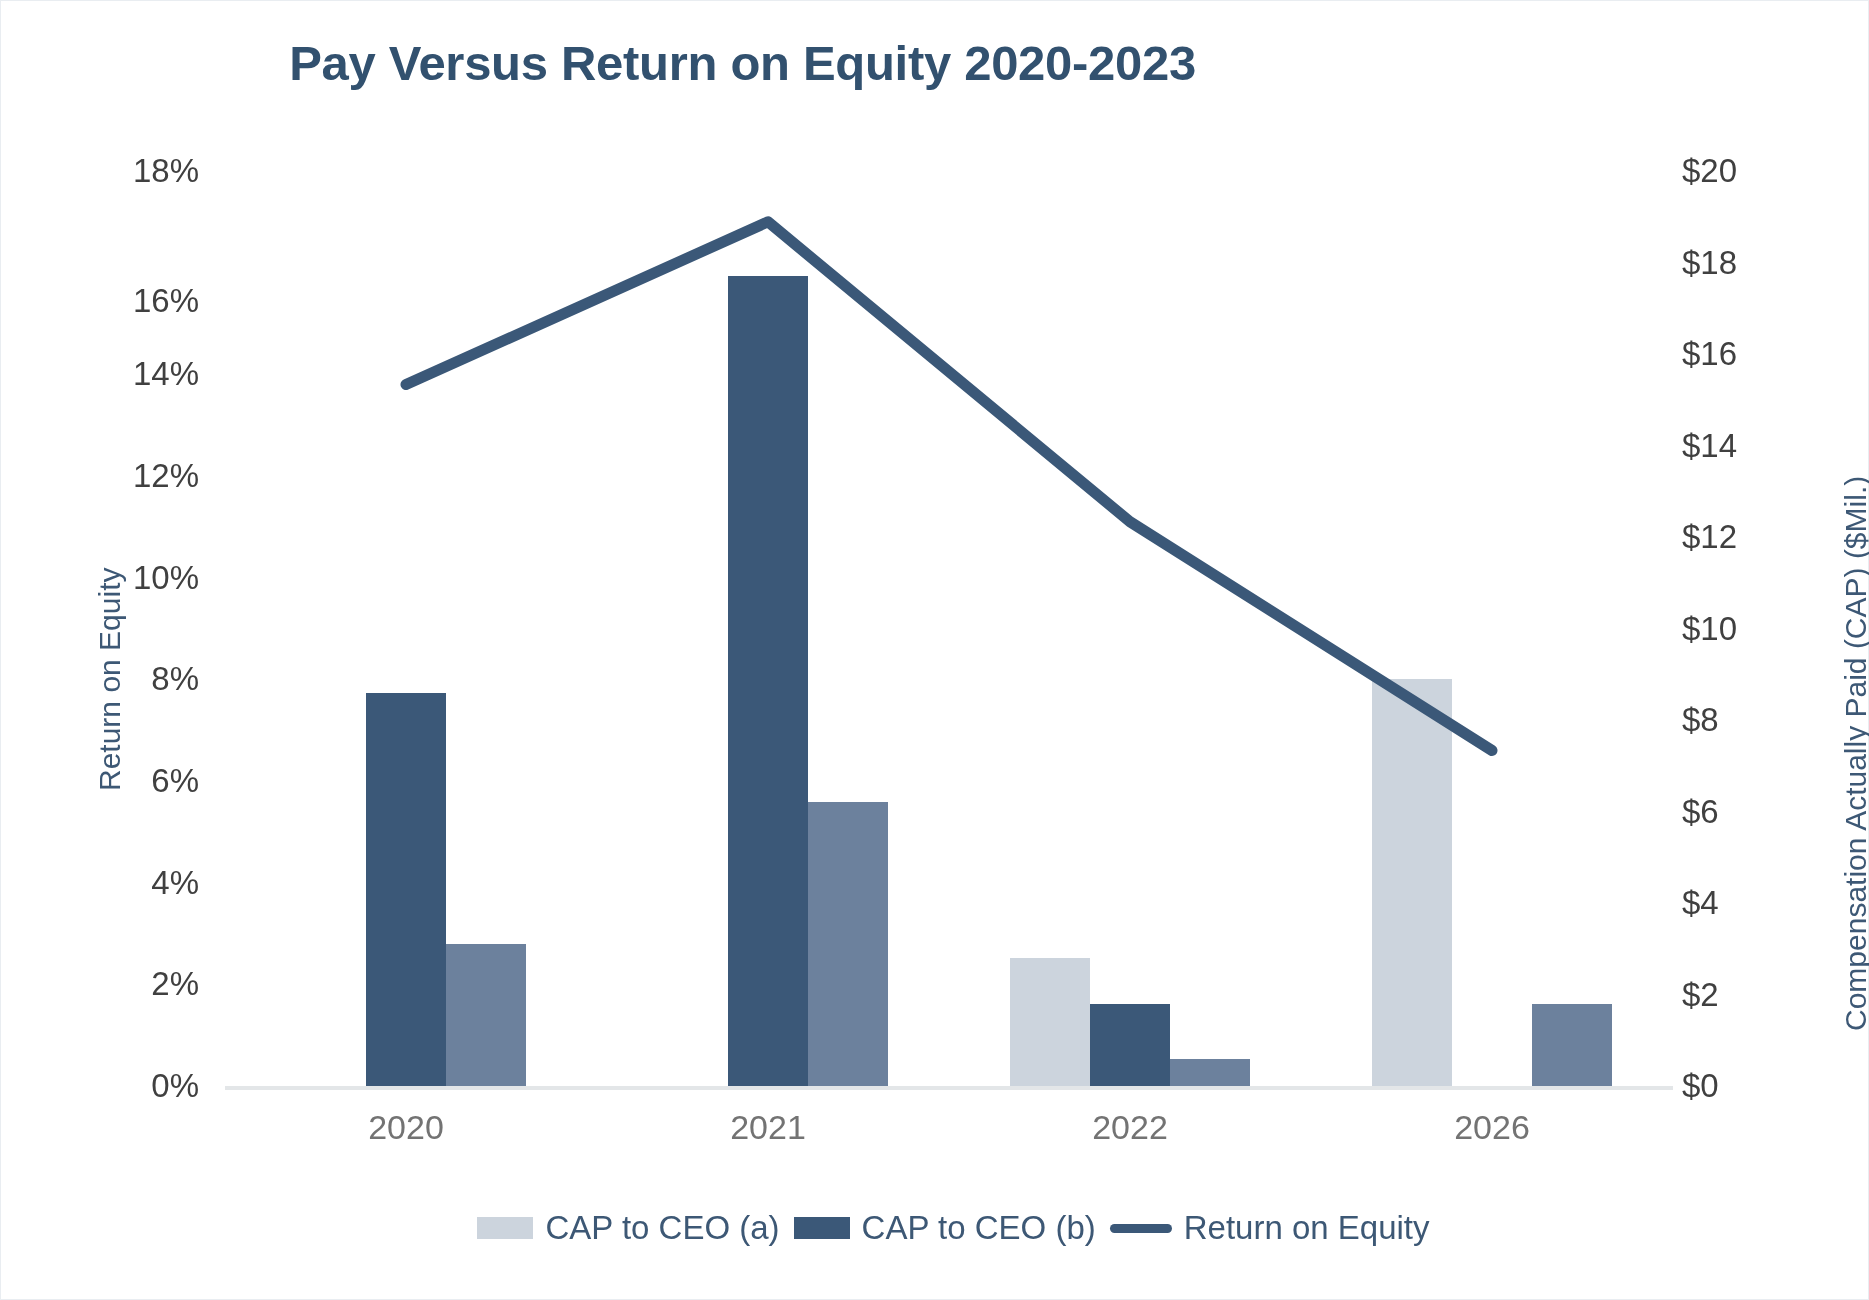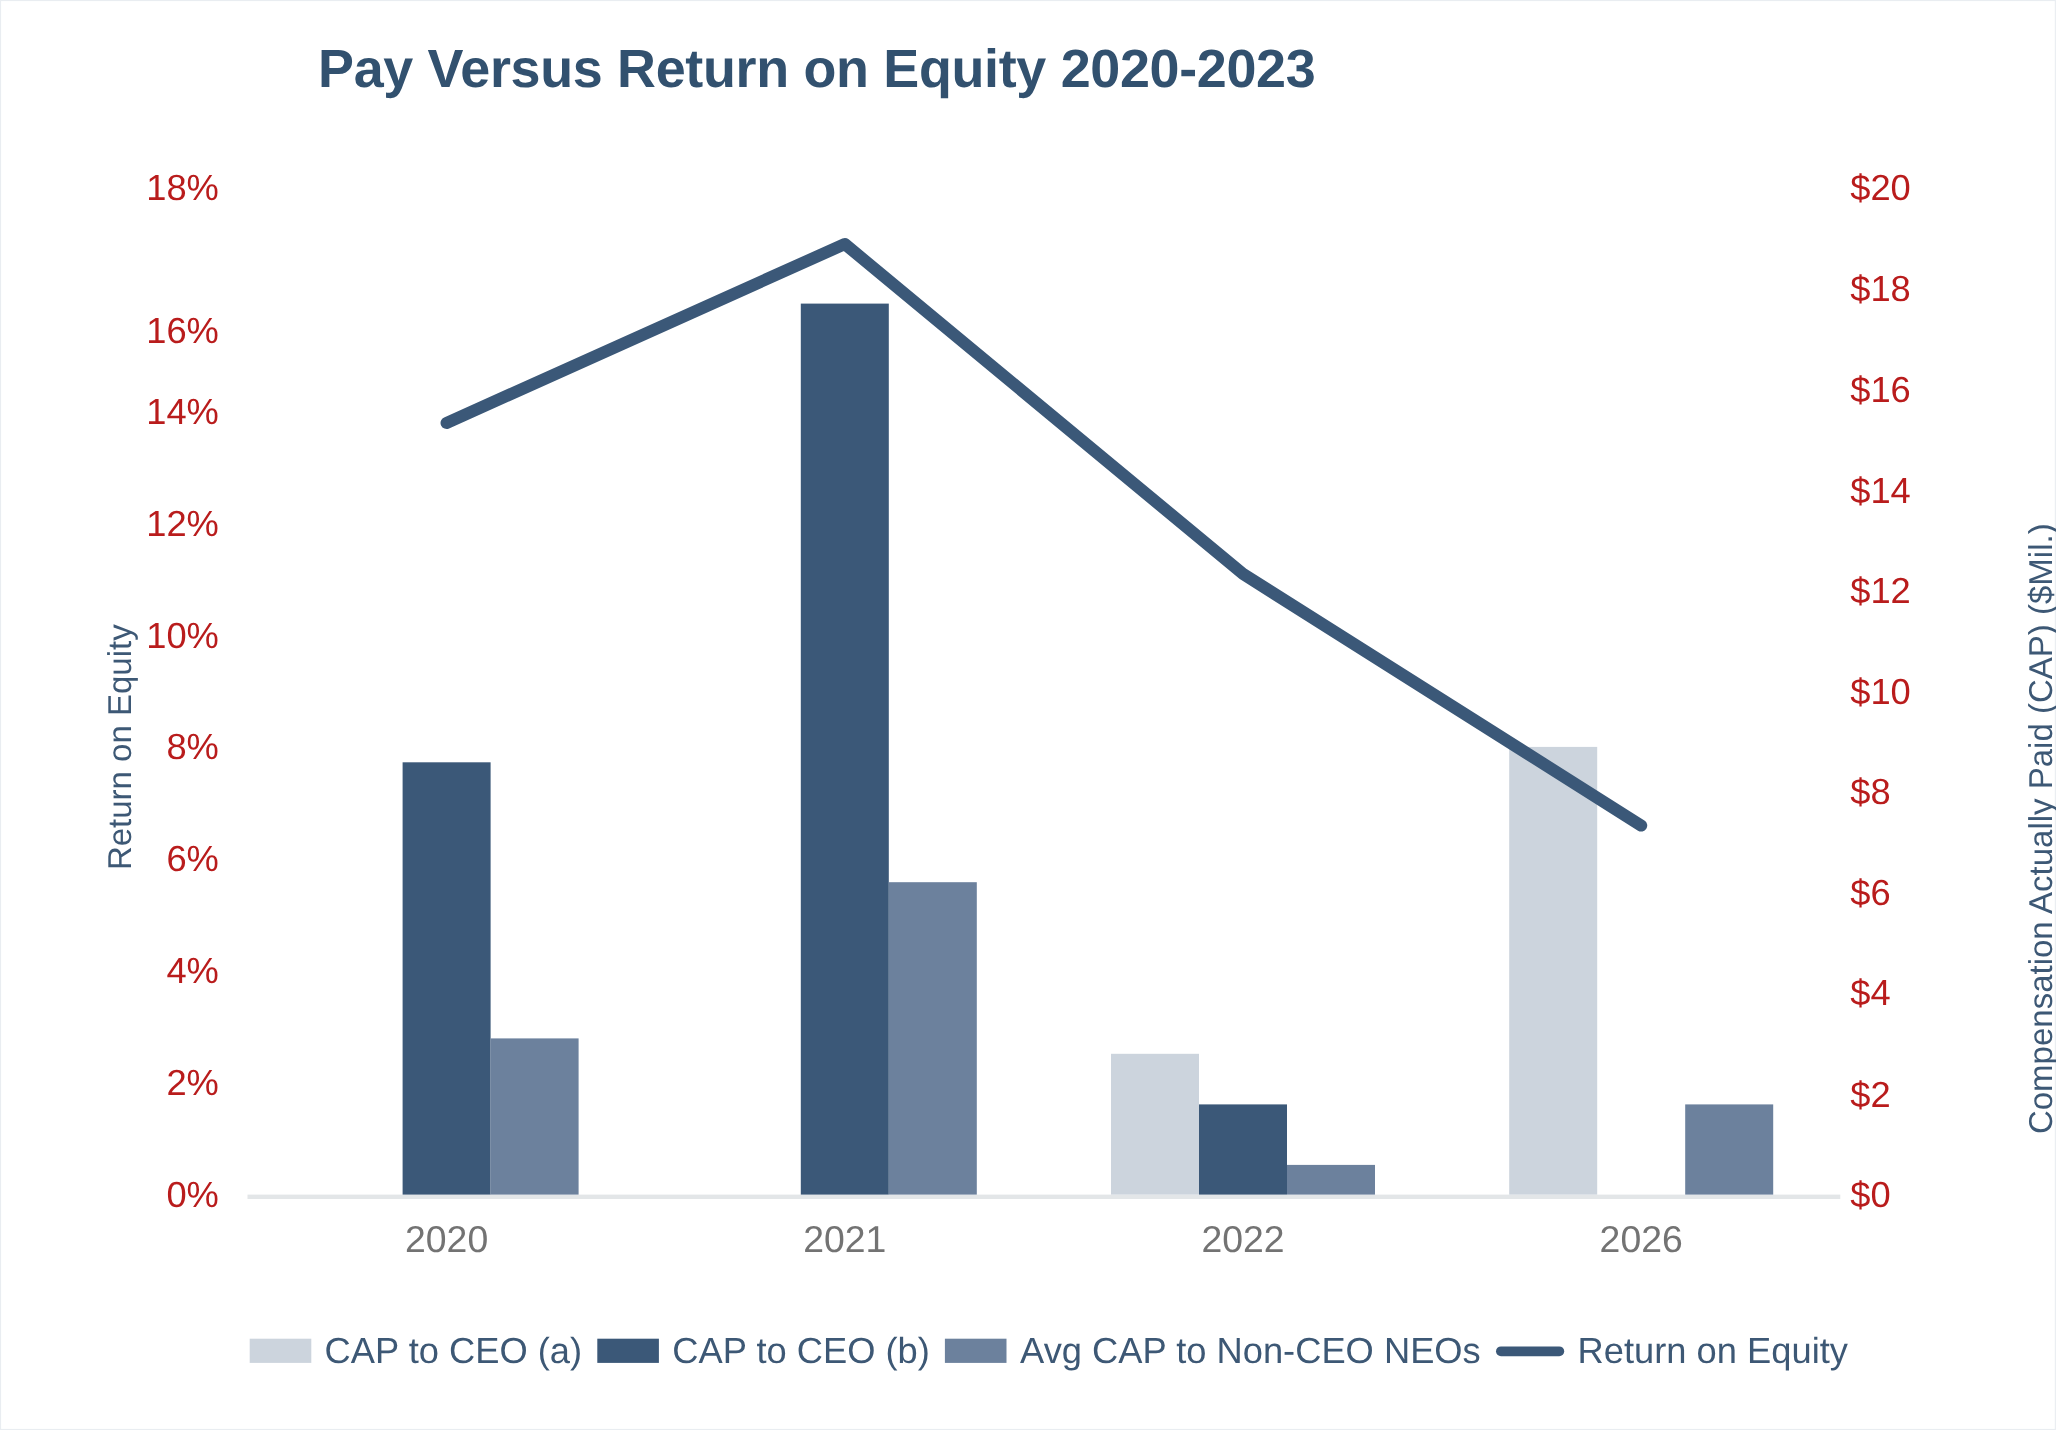--- a/index.html
+++ b/index.html
@@ -53,21 +53,21 @@
   #right-axis-title {
     left: 1838px;
     top: 1030px;
     transform: rotate(-90deg);
   }
 
   
   .tick-label {
     position: absolute;
     font-size: 33px;
-    color: #b91c1c;
+    color: #404040;
     line-height: 1;
     white-space: nowrap;
   }
   .tick-left {
     right: 1669px;     
     text-align: right;
   }
   .tick-right {
     left: 1681px;
     text-align: center;
@@ -217,21 +217,17 @@
   <div id="legend">
       <div class="legend-item">
         <span class="legend-swatch" style="background: rgb(204, 212, 221);"></span>
         <span class="legend-text">CAP to CEO (a)</span>
       </div>
       <div class="legend-item">
         <span class="legend-swatch" style="background: rgb(59, 88, 120);"></span>
         <span class="legend-text">CAP to CEO (b)</span>
       </div>
       <div class="legend-item">
-        <span class="legend-swatch" style="background: rgb(108, 129, 157);"></span>
-        <span class="legend-text">Avg CAP to Non-CEO NEOs</span>
-      </div>
-      <div class="legend-item">
         <span class="legend-line" style="background: rgb(59, 88, 120);"></span>
         <span class="legend-text">Return on Equity</span>
       </div>
     </div>
 </div>
 
 </body></html>

